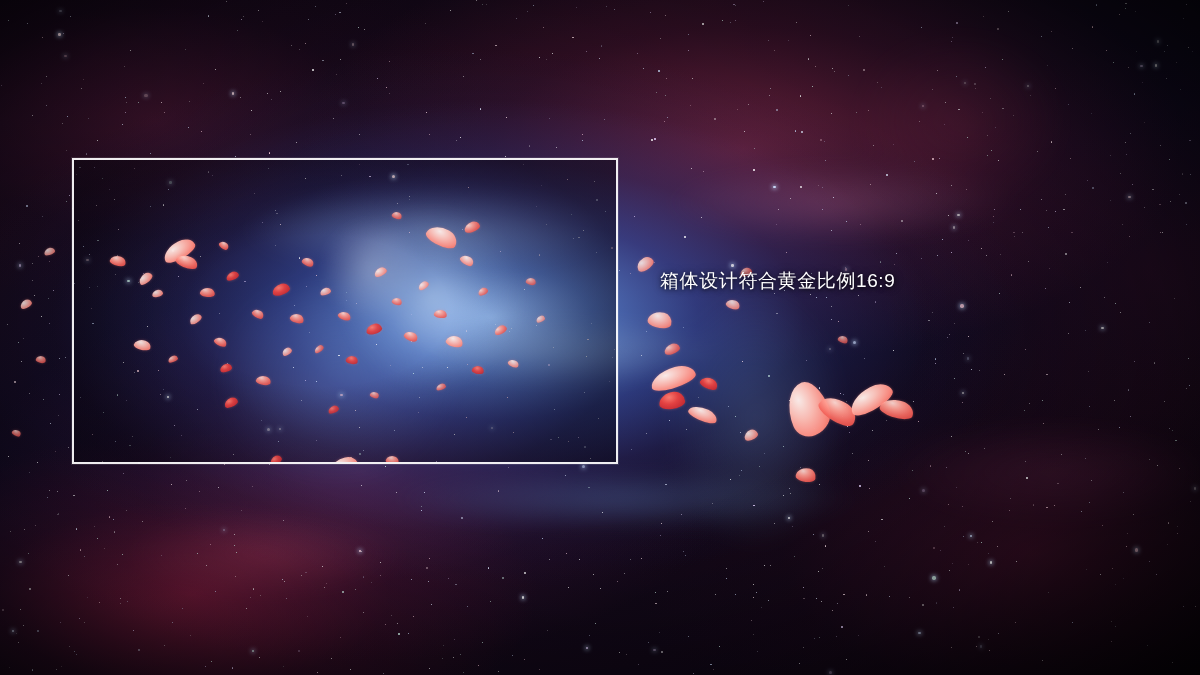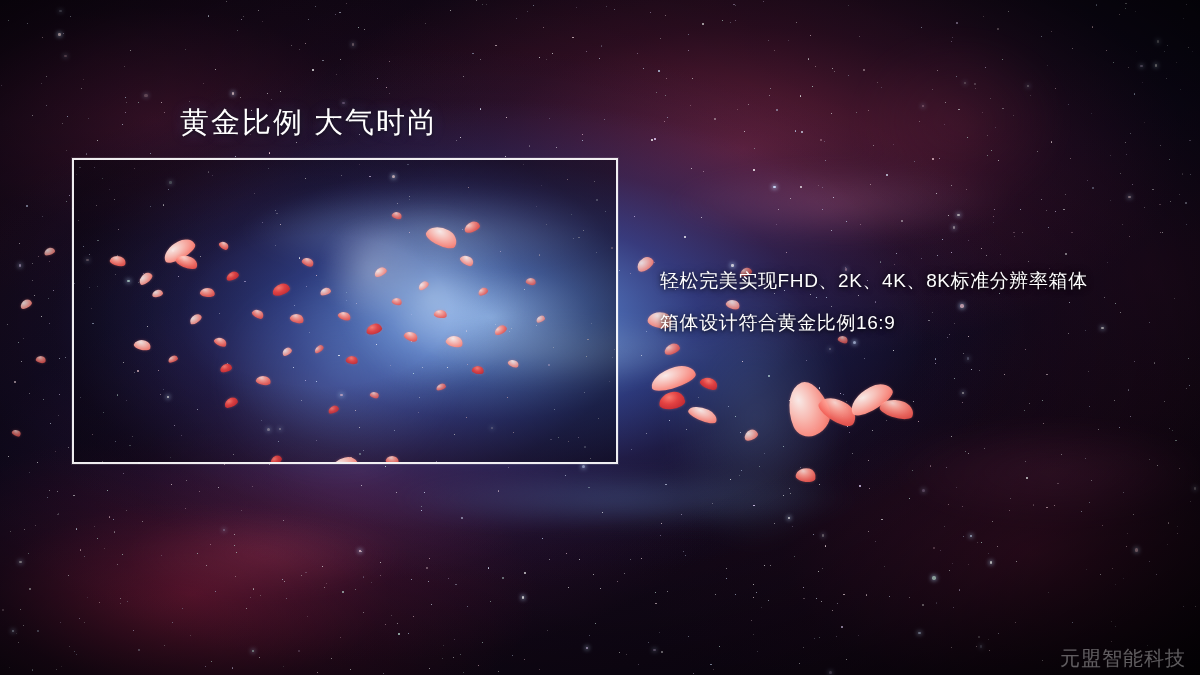--- a/index.html
+++ b/index.html
@@ -1199,22 +1199,19 @@
       <div class="petal" style="left: 796px; top: 468px; width: 20px; height: 14px; transform: rotate(12deg); opacity: 0.92;"></div>
       <div class="petal lt" style="left: 744px; top: 430px; width: 14px; height: 10px; transform: rotate(-20deg); opacity: 0.86;"></div>
       <div class="petal lt" style="left: 636px; top: 258px; width: 18px; height: 12px; transform: rotate(-30deg); opacity: 0.88;"></div>
       <div class="petal lt" style="left: 648px; top: 312px; width: 24px; height: 16px; transform: rotate(14deg); opacity: 0.92;"></div>
       <div class="petal" style="left: 664px; top: 344px; width: 16px; height: 10px; transform: rotate(-18deg); opacity: 0.86;"></div>
       <div class="petal lt" style="left: 726px; top: 300px; width: 14px; height: 9px; transform: rotate(22deg); opacity: 0.84;"></div>
       <div class="petal" style="left: 740px; top: 268px; width: 12px; height: 8px; transform: rotate(-14deg); opacity: 0.8;"></div>
       <div class="petal" style="left: 838px; top: 336px; width: 10px; height: 7px; transform: rotate(26deg); opacity: 0.74;"></div>
     </div>
 
-  <div id="title">黄金比例  大气时尚</div>
 
   <div id="body-copy">
-    <div class="body-line">轻松完美实现FHD、2K、4K、8K标准分辨率箱体</div>
     <div class="body-line">箱体设计符合黄金比例16:9</div>
   </div>
 
-  <div id="watermark">元盟智能科技</div>
 
 </div>
 
 </body></html>

